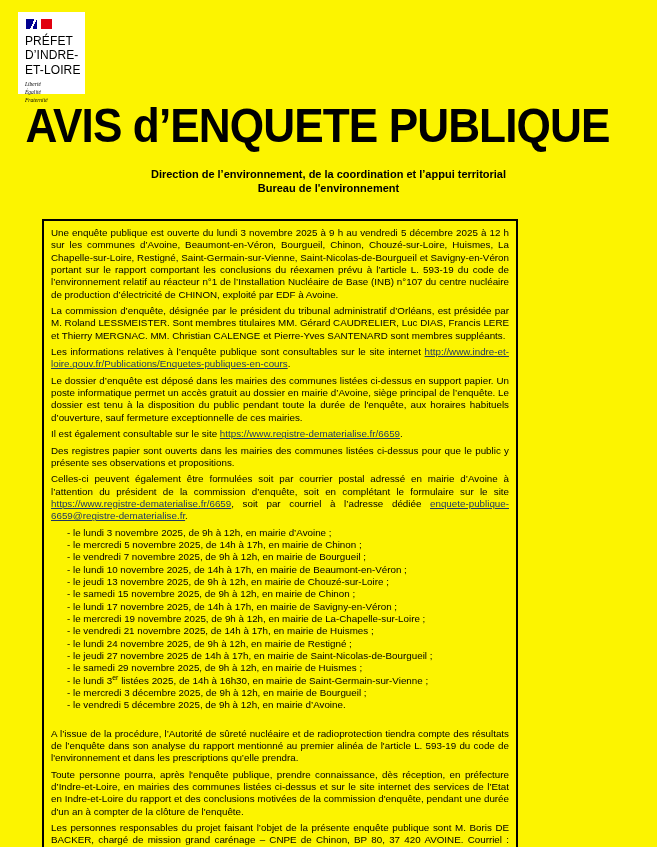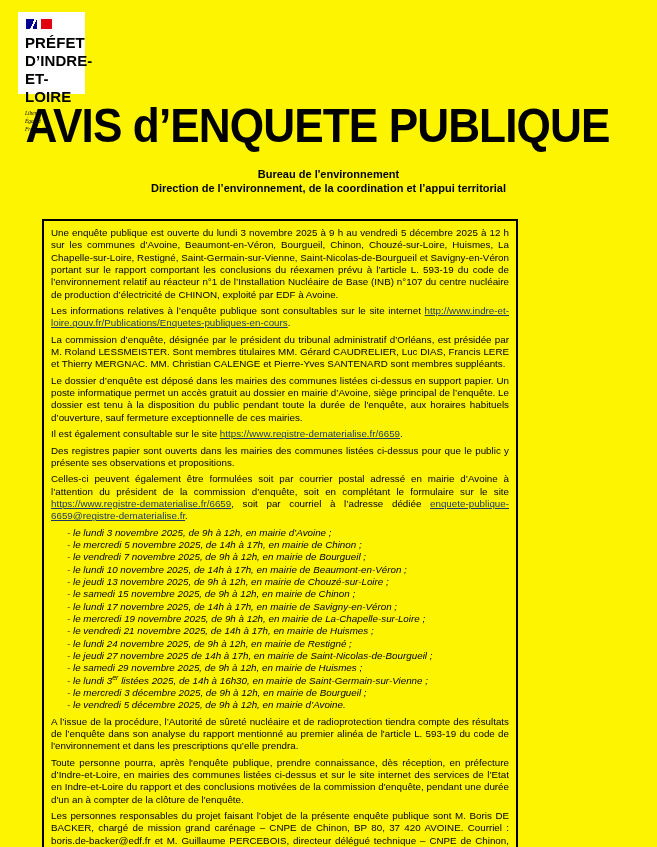--- a/index.html
+++ b/index.html
@@ -18,21 +18,21 @@
     width:67px;height:82px;
     background:#ffffff;
     box-sizing:border-box;
     padding:7px 4px 4px 7px;
   }
   .flag{display:flex;gap:4px;margin-left:1px;margin-bottom:5px;}
   .flag-sq{width:11px;height:10px;}
   .flag-blue{background:#000091;
     background-image:linear-gradient(115deg,transparent 55%,#ffffff 55%,#ffffff 70%,transparent 70%);}
   .flag-red{background:#E1000F;}
-  .logo-name{font-weight:bold;font-size:15px;line-height:1.2;letter-spacing:.1px;}
+  .logo-name{font-weight:normal;font-size:12px;line-height:1.2;letter-spacing:.1px;}
   .logo-motto{margin-top:4px;font-family:"Liberation Serif",serif;font-style:italic;font-size:5.5px;line-height:1.45;}
   
   .title-wrap{padding-top:98px;text-align:left;}
   .title{
     display:inline-block;
     font-size:48px;font-weight:bold;letter-spacing:-1px;
     transform:scaleX(.92);transform-origin:center;
     white-space:nowrap;
   }
   .subtitle{margin-top:14px;text-align:center;font-weight:bold;font-size:11px;line-height:14px;}
@@ -42,21 +42,21 @@
     width:476px;
     box-sizing:border-box;
     border:2px solid #000;
     padding:6px 7px 12px 7px;
     font-size:9.8px;line-height:1.26;
     text-align:justify;
   }
   .notice p{margin:0 0 4px 0;}
   .notice p:last-child{margin-bottom:16px;}
   .notice a{color:#203864;text-decoration:underline;overflow-wrap:anywhere;}
-  ul.sessions{list-style:none;margin:0 0 4px 0;padding:0 0 0 16px;font-style:italic;}
+  ul.sessions{list-style:none;margin:0 0 16px 0;padding:0 0 0 16px;}
   ul.sessions li{margin:0;}
   sup{font-size:7px;line-height:0;}
 </style>
 </head>
 <body>
 
 <div class="page">
 
   <div class="logo">
     <div class="flag">
@@ -72,31 +72,31 @@
       <div>Liberté</div>
       <div>Égalité</div>
       <div>Fraternité</div>
     </div>
   </div>
 
   <div class="title-wrap">
     <span class="title">AVIS d’ENQUETE PUBLIQUE</span>
   </div>
   <div class="subtitle">
+    <div>Direction de l’environnement, de la coordination et l’appui territorial</div>
     <div>Bureau de l'environnement</div>
-    <div>Direction de l’environnement, de la coordination et l’appui territorial</div>
   </div>
 
   <div class="notice">
 
     <p>Une enquête publique est ouverte du lundi 3 novembre 2025 à 9 h au vendredi 5 décembre 2025 à 12 h sur les communes d’Avoine, Beaumont-en-Véron, Bourgueil, Chinon, Chouzé-sur-Loire, Huismes, La Chapelle-sur-Loire, Restigné, Saint-Germain-sur-Vienne, Saint-Nicolas-de-Bourgueil et Savigny-en-Véron portant sur le rapport comportant les conclusions du réexamen prévu à l’article L. 593-19 du code de l’environnement relatif au réacteur n°1 de l’Installation Nucléaire de Base (INB) n°107 du centre nucléaire de production d’électricité de CHINON, exploité par EDF à Avoine.</p>
 
+    <p>La commission d’enquête, désignée par le président du tribunal administratif d’Orléans, est présidée par M. Roland LESSMEISTER. Sont membres titulaires MM. Gérard CAUDRELIER, Luc DIAS, Francis LERE et Thierry MERGNAC. MM. Christian CALENGE et Pierre-Yves SANTENARD sont membres suppléants.</p>
+
     <p><span>Les informations relatives à l’enquête publique sont consultables sur le site internet </span><a href="#">http://www.indre-et-loire.gouv.fr/Publications/Enquetes-publiques-en-cours</a><span>.</span></p>
-
-    <p>La commission d’enquête, désignée par le président du tribunal administratif d’Orléans, est présidée par M. Roland LESSMEISTER. Sont membres titulaires MM. Gérard CAUDRELIER, Luc DIAS, Francis LERE et Thierry MERGNAC. MM. Christian CALENGE et Pierre-Yves SANTENARD sont membres suppléants.</p>
 
     <p>Le dossier d’enquête est déposé dans les mairies des communes listées ci-dessus en support papier. Un poste informatique permet un accès gratuit au dossier en mairie d’Avoine, siège principal de l’enquête. Le dossier est tenu à la disposition du public pendant toute la durée de l'enquête, aux horaires habituels d’ouverture, sauf fermeture exceptionnelle de ces mairies.</p>
 
     <p><span>Il est également consultable sur le site </span><a href="#">https://www.registre-dematerialise.fr/6659</a><span>.</span></p>
 
     <p>Des registres papier sont ouverts dans les mairies des communes listées ci-dessus pour que le public y présente ses observations et propositions.</p>
 
     <p><span>Celles-ci peuvent également être formulées soit par courrier postal adressé en mairie d’Avoine à l’attention du président de la commission d’enquête, soit en complétant le formulaire sur le site </span><a href="#">https://www.registre-dematerialise.fr/6659</a><span>, soit par courriel à l’adresse dédiée </span><a href="#">enquete-publique-6659@registre-dematerialise.fr</a><span>.</span></p>
 
 

